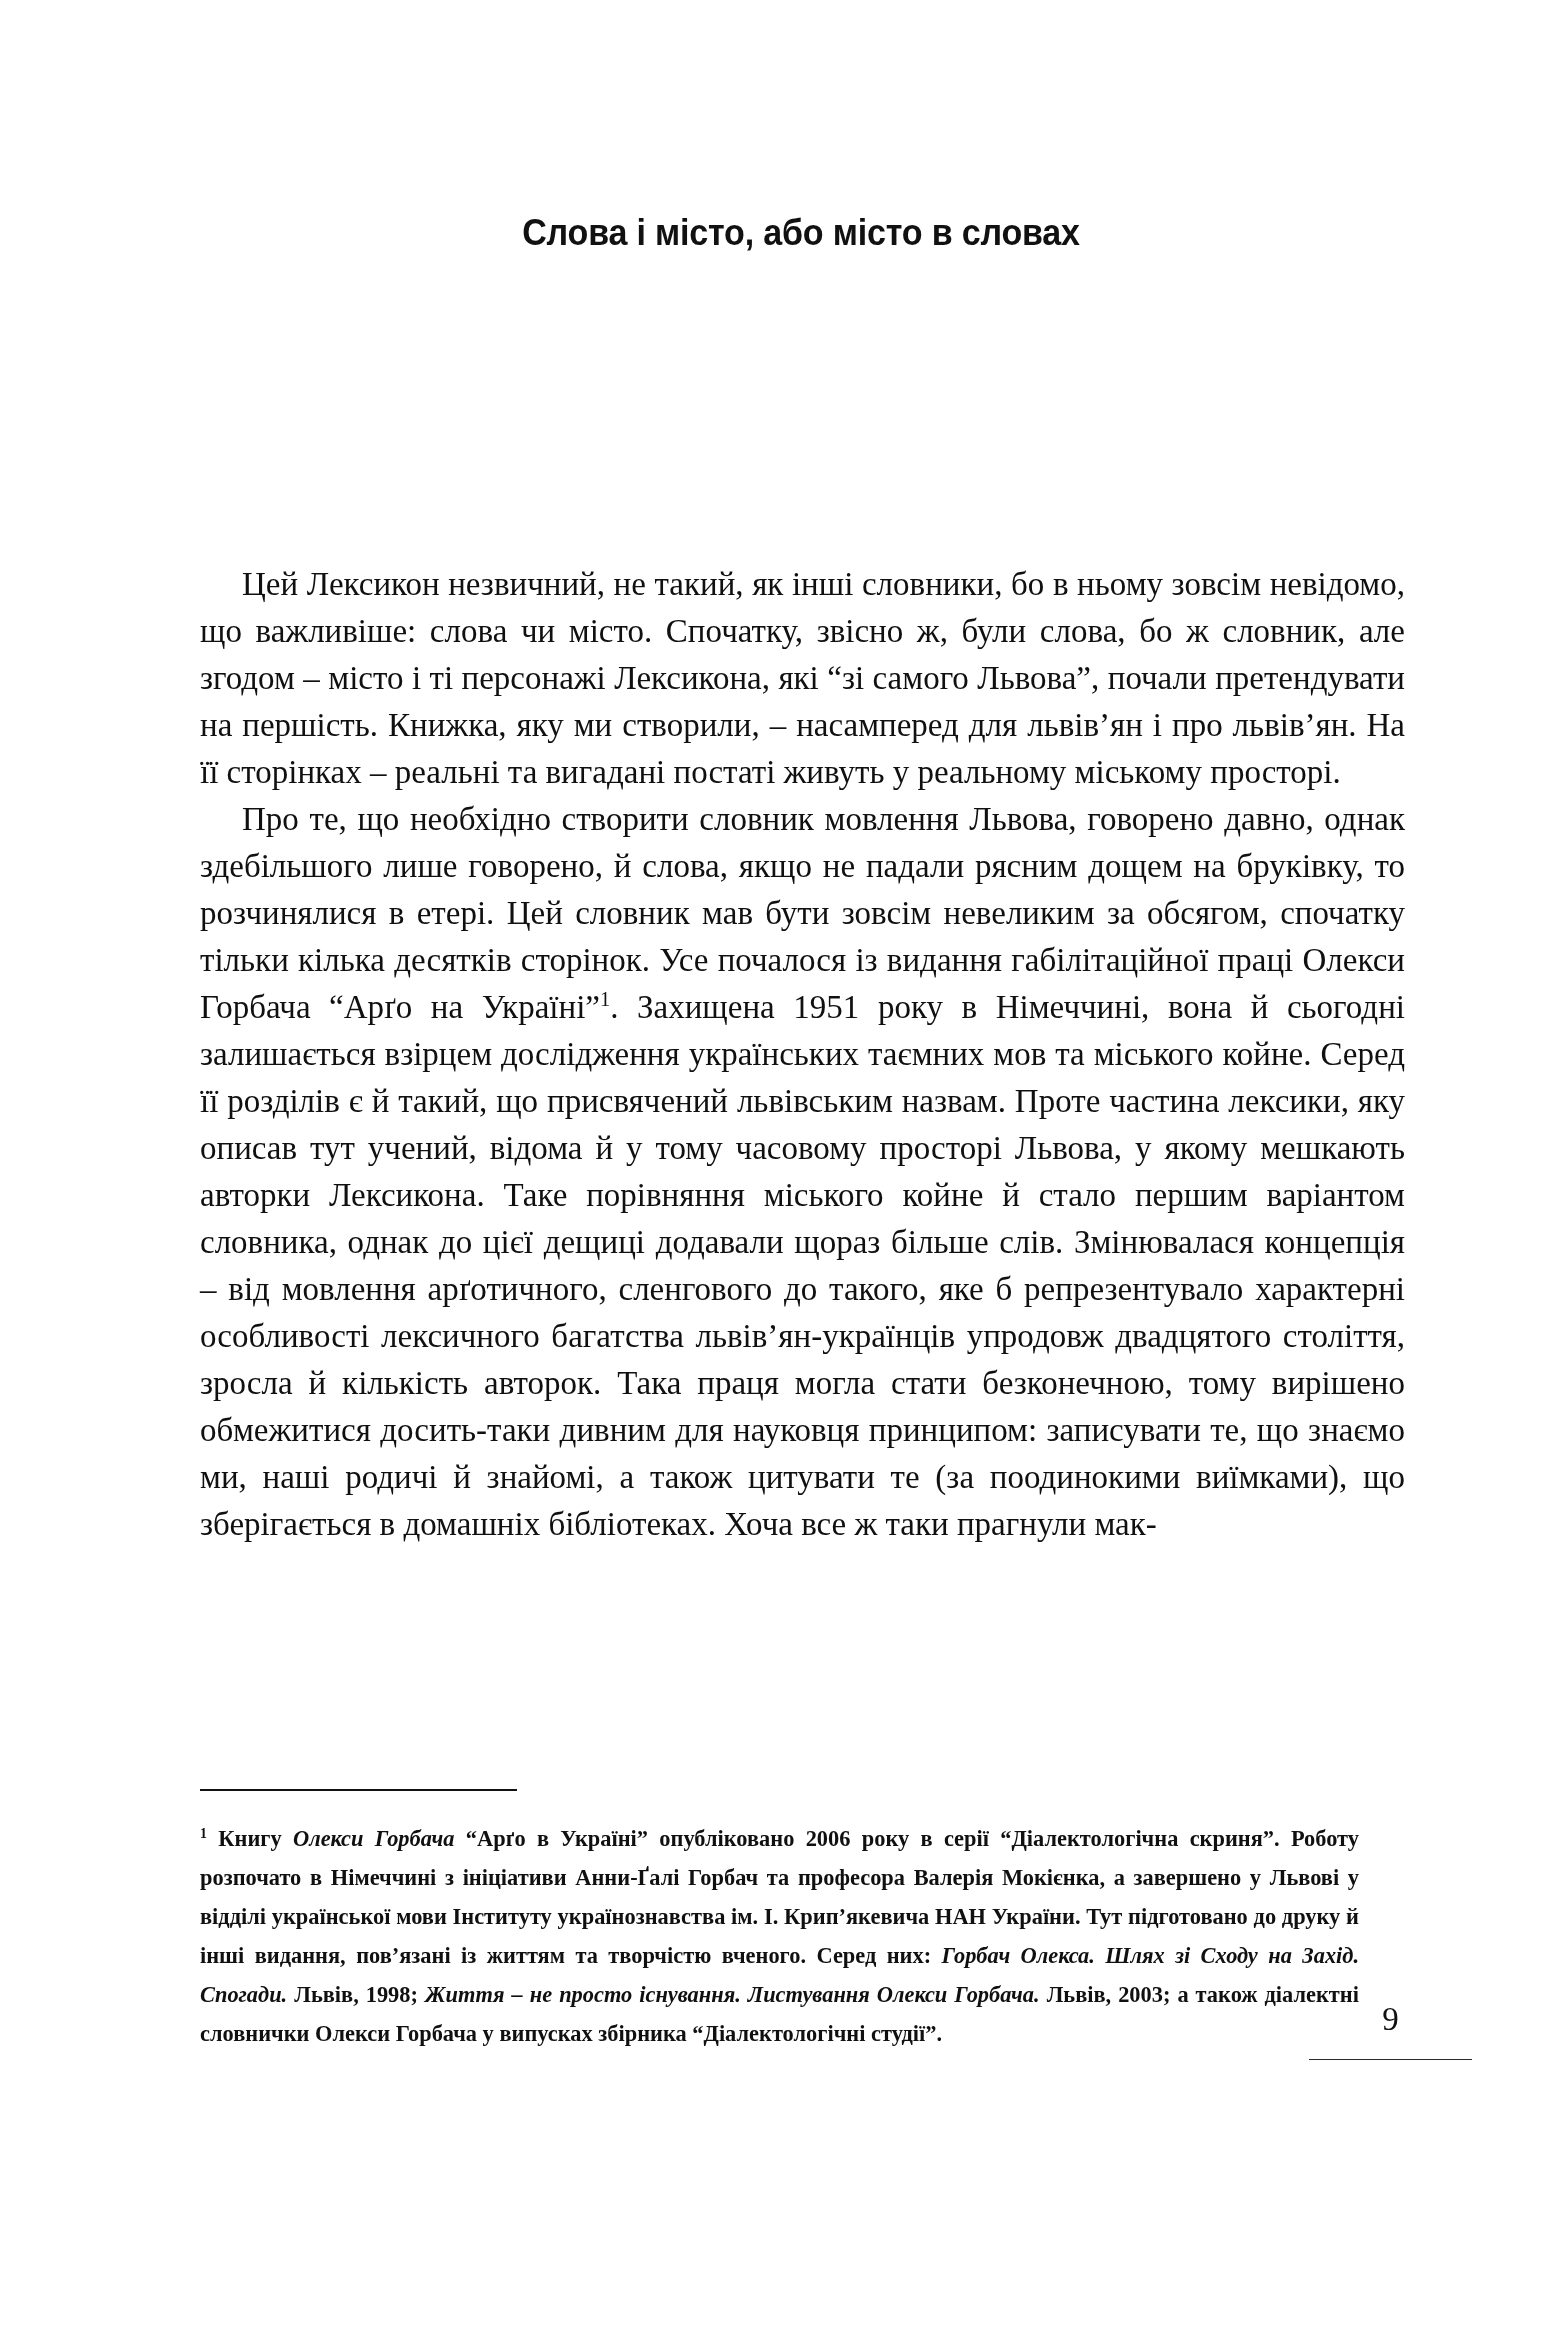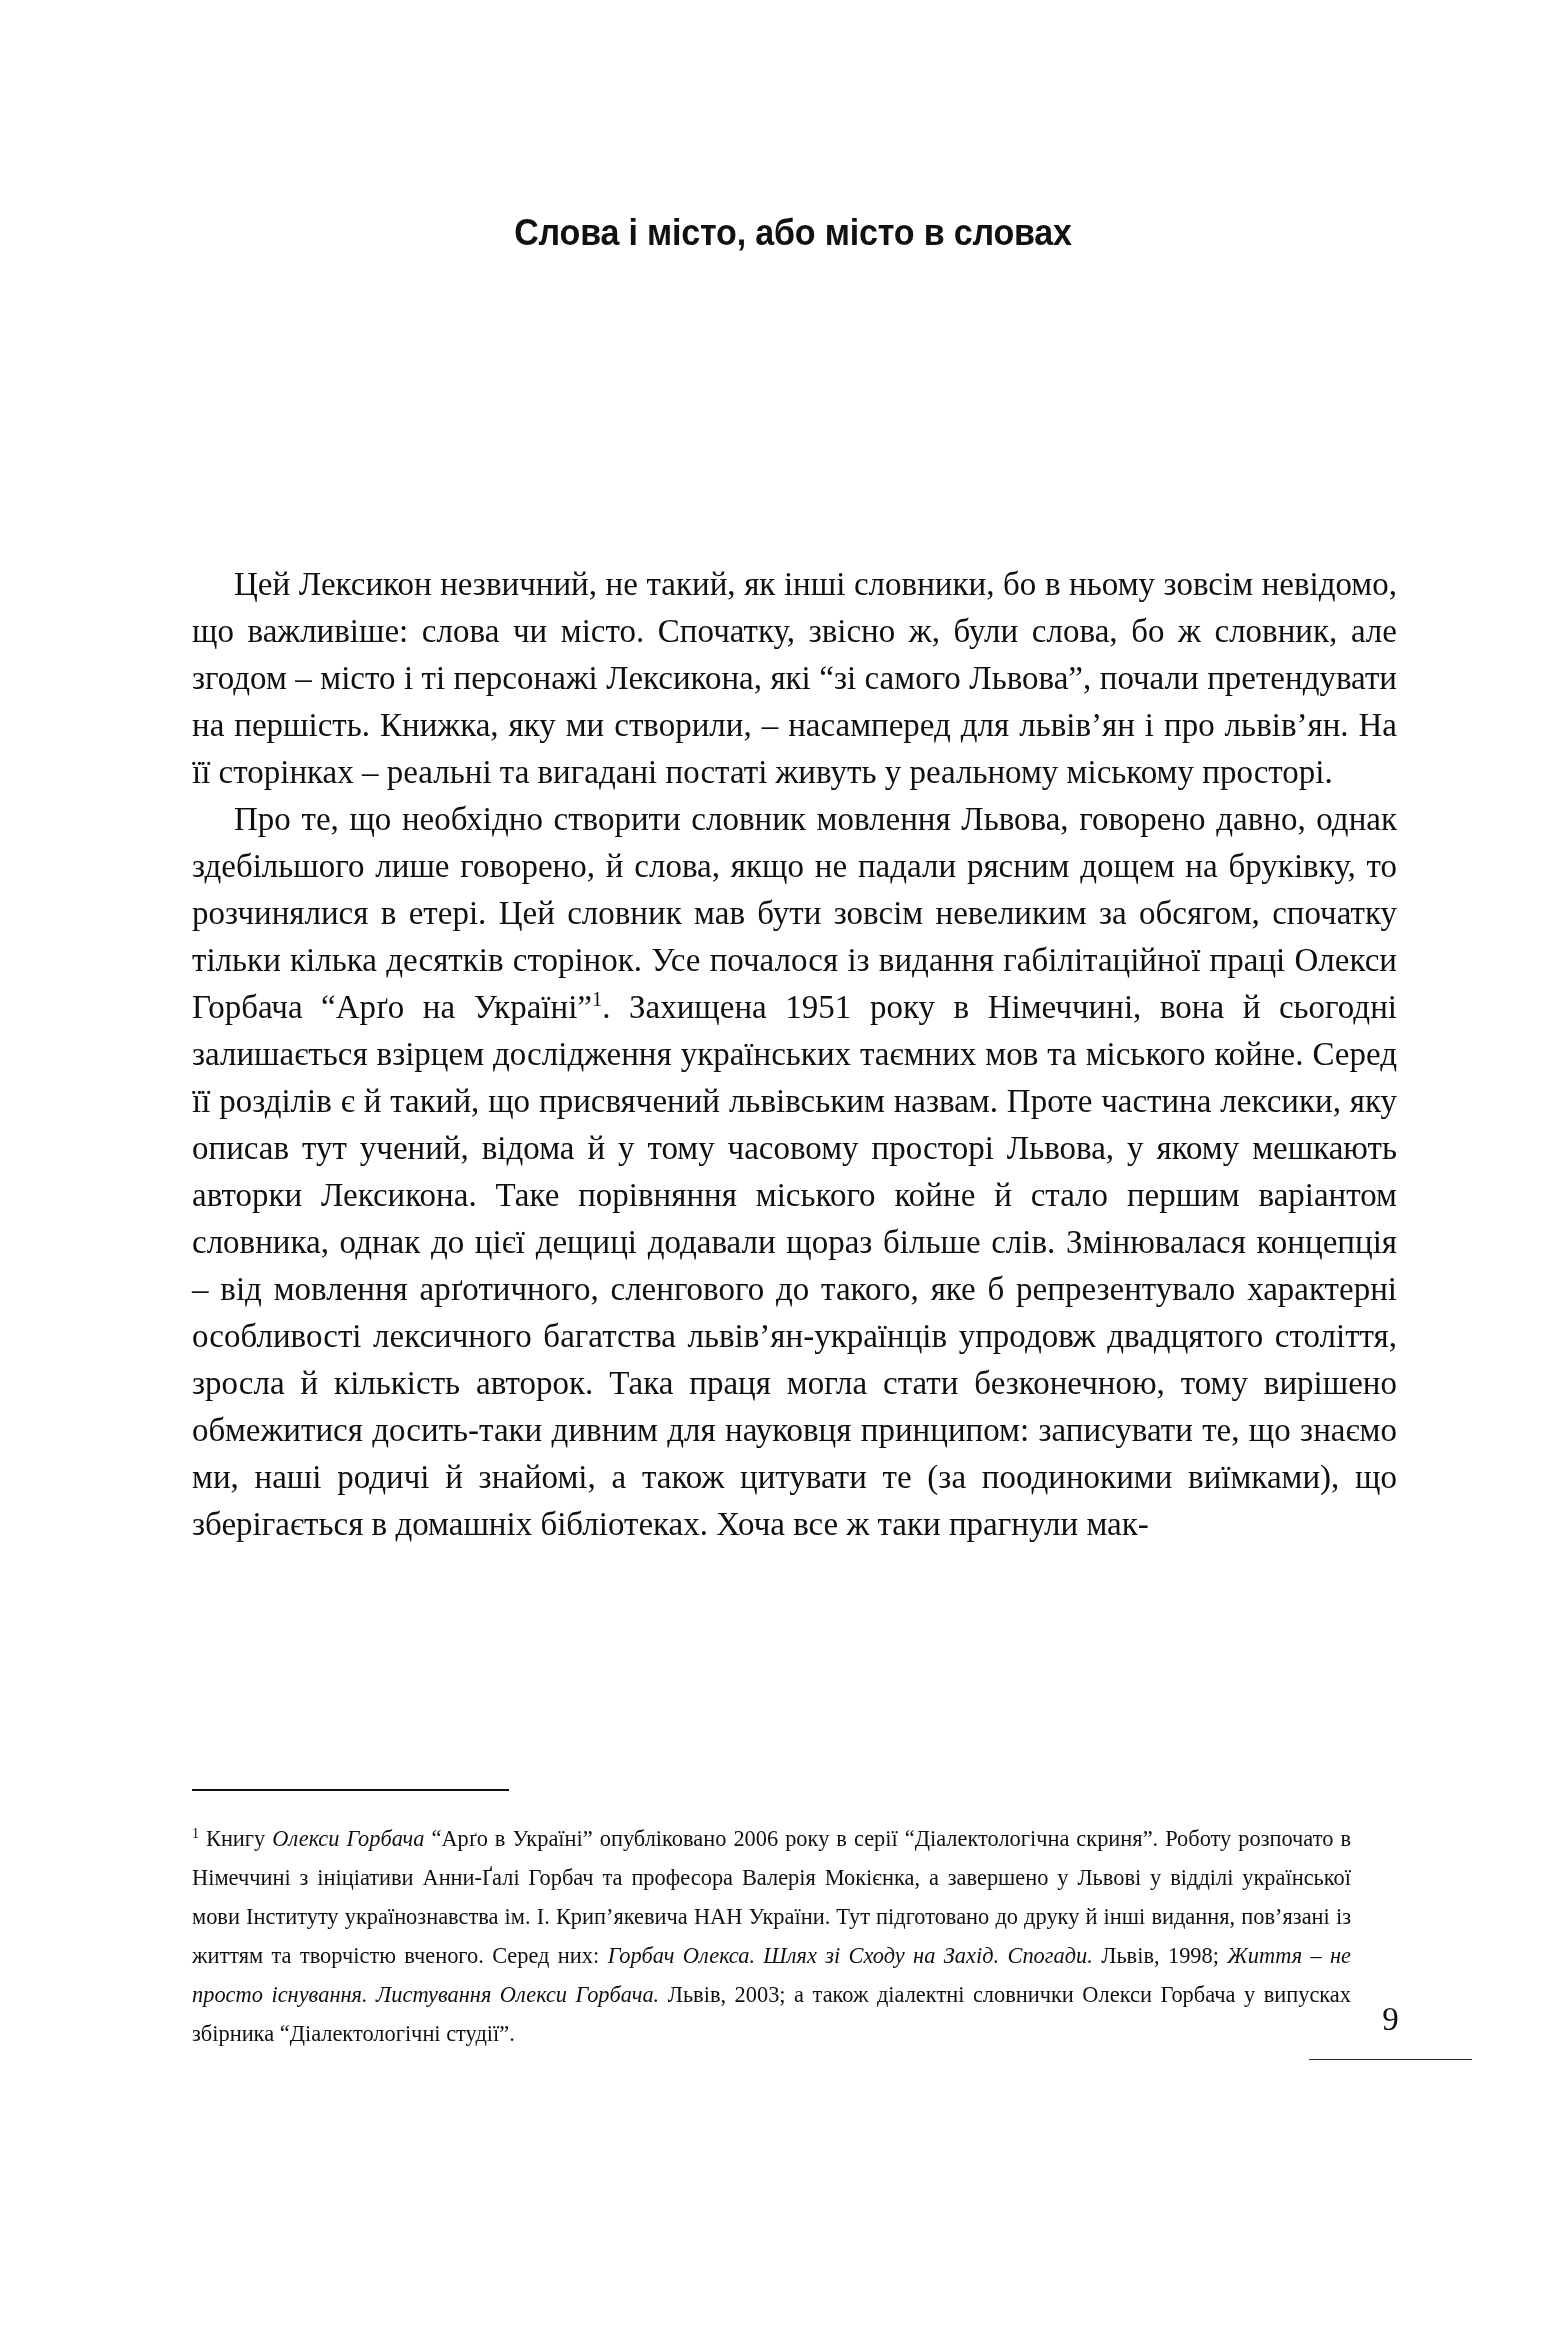--- a/index.html
+++ b/index.html
@@ -13,20 +13,21 @@
     position: relative;
     font-family: "Liberation Serif", "DejaVu Serif", serif;
     color: #000000;
     overflow: hidden;
   }
 
   .page {
     position: absolute;
     inset: 0;
     background: #ffffff;
+    margin-left: 8px;
   }
 
   
   .chapter-title {
     position: absolute;
     left: 191px;
     top: 185px;
     width: 1204px;
     text-align: center;
     font-family: "Liberation Sans", "DejaVu Sans", sans-serif;
@@ -84,20 +85,21 @@
     margin: 0 0 28px 0;
   }
 
   .footnote-text {
     margin: 0;
     text-align: justify;
     text-justify: inter-word;
     font-size: 22.4px;
     line-height: 39px;
     color: #101010;
+    font-weight: bold;
   }
 
   .footnote-text i,
   .footnote-text em {
     font-style: italic;
   }
 
   
   .page-number-block {
     position: absolute;

